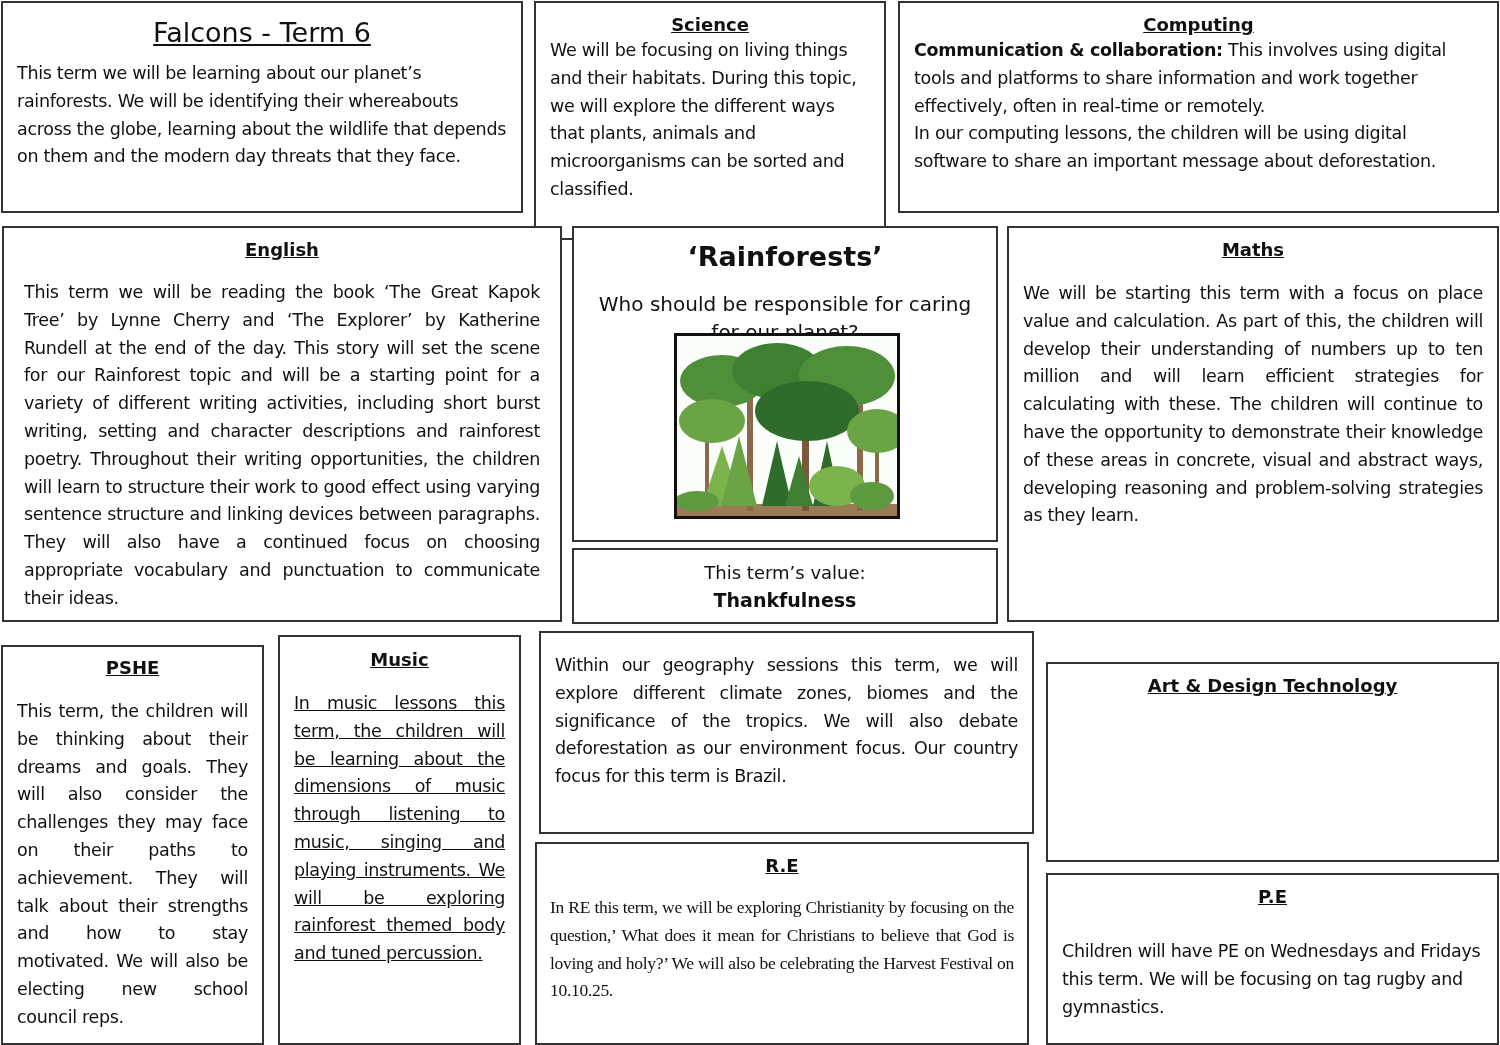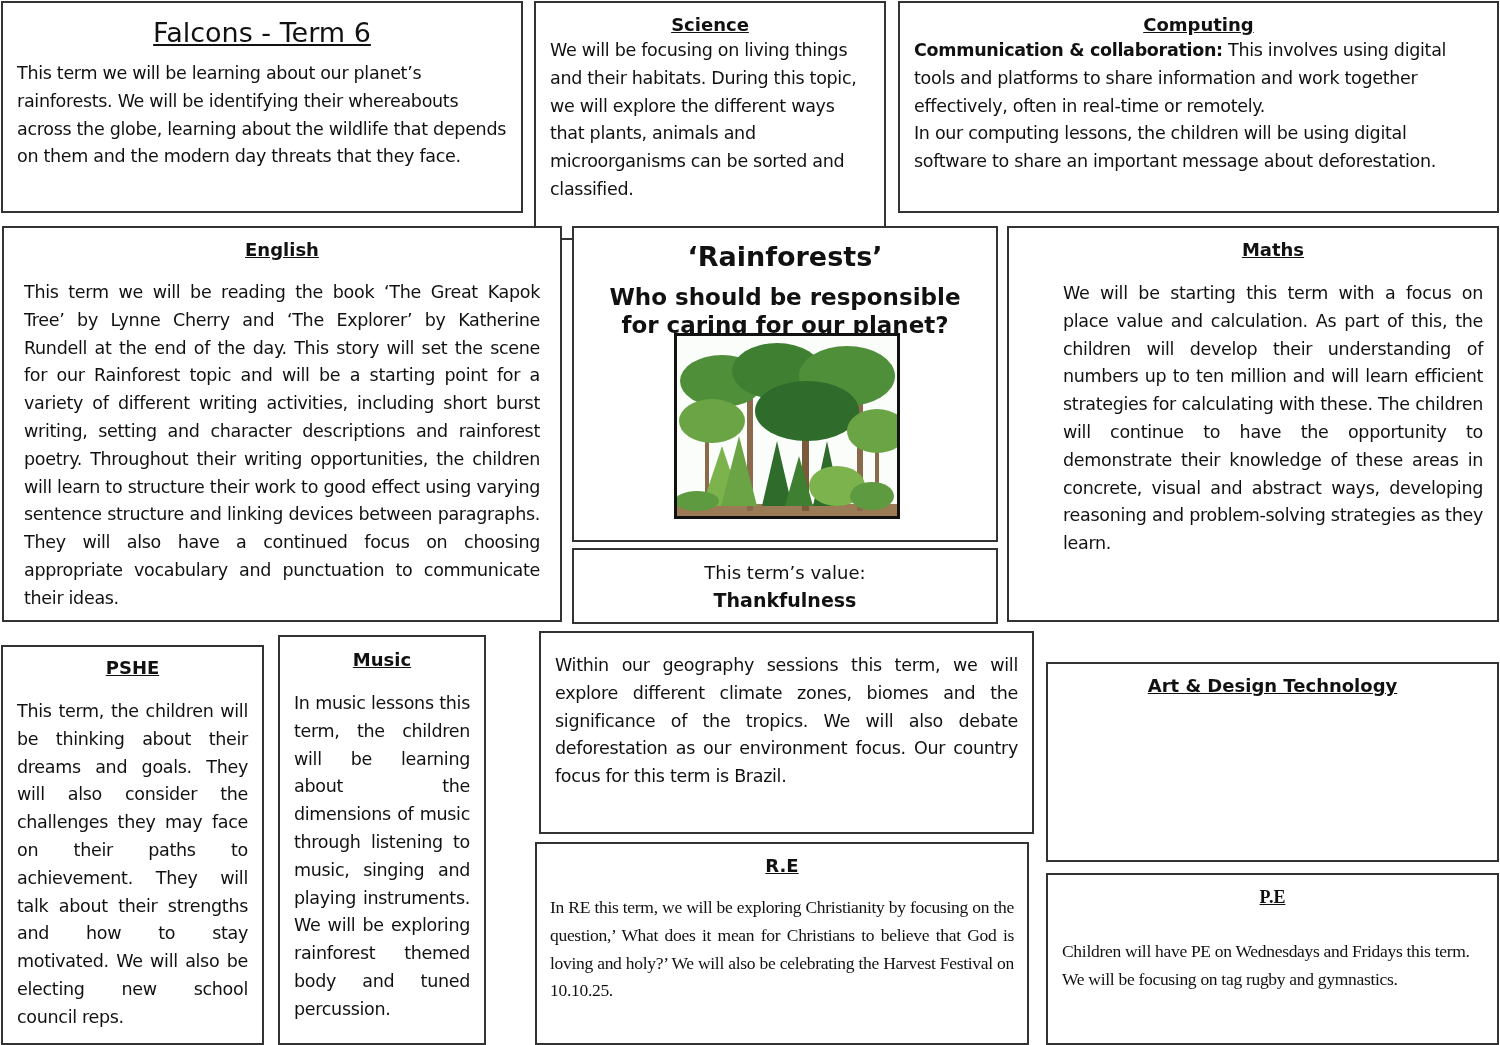--- a/index.html
+++ b/index.html
@@ -23,52 +23,52 @@
     #b-computing .title { margin-top: 11px; }
     #b-computing .text { padding: 0 14px; margin-top: 1px; }
     #b-computing b { font-weight: bold; }
 
     #b-english { left: 2px; top: 226px; width: 560px; height: 396px; }
     #b-english .title { margin-top: 11px; }
     #b-english .text { padding: 0 20px; margin-top: 18px; }
 
     #b-topic { left: 572px; top: 226px; width: 426px; height: 316px; text-align: center; }
     #b-topic .topic-title { font-weight: bold; font-size: 27px; margin-top: 13px; line-height: 32px; }
-    #b-topic .topic-question { font-weight: bold; font-size: 23px; line-height: 28px; margin: 10px 20px 0 20px; }
+    #b-topic .topic-question { font-weight: normal; font-size: 20px; line-height: 28px; margin: 17px 20px 0 20px; }
     #forest { position: absolute; left: 100px; top: 105px; width: 226px; height: 186px; border: 3px solid #111; box-sizing: border-box; background: #fbfdfb; overflow: hidden; }
 
     #b-value { left: 572px; top: 548px; width: 426px; height: 76px; text-align: center; }
     #b-value .value-label { font-size: 18px; margin-top: 10px; line-height: 26px; }
     #b-value .value-name { font-size: 19px; font-weight: bold; line-height: 28px; }
 
-    #b-maths { left: 1007px; top: 226px; width: 492px; height: 396px; padding-left: 40px; }
+    #b-maths { left: 1007px; top: 226px; width: 492px; height: 396px; }
     #b-maths .title { margin-top: 11px; }
     #b-maths .text { padding: 0 14px; margin-top: 19px; }
 
     #b-pshe { left: 1px; top: 645px; width: 263px; height: 400px; }
     #b-pshe .title { margin-top: 10px; }
     #b-pshe .text { padding: 0 14px; margin-top: 19px; }
 
-    #b-music { left: 278px; top: 635px; width: 208px; height: 410px; }
+    #b-music { left: 278px; top: 635px; width: 243px; height: 410px; text-decoration: underline; }
     #b-music .title { margin-top: 12px; }
     #b-music .text { padding: 0 14px; margin-top: 19px; }
 
     #b-geography { left: 539px; top: 631px; width: 495px; height: 203px; }
     #b-geography .title { margin-top: 11px; }
     #b-geography .text { padding: 0 14px; margin-top: 19px; }
 
     #b-re { left: 535px; top: 842px; width: 494px; height: 203px; }
     #b-re .title { margin-top: 11px; }
     #b-re .text { padding: 0 13px; margin-top: 17px; font-family: Liberation Serif, serif; }
 
     #b-art { left: 1046px; top: 662px; width: 453px; height: 200px; }
     #b-art .title { margin-top: 11px; }
     #b-art .text { padding: 0 14px; margin-top: 30px; }
 
-    #b-pe { left: 1046px; top: 873px; width: 453px; height: 172px; font-family: Liberation Serif, serif; }
+    #b-pe { left: 1046px; top: 873px; width: 453px; height: 172px; }
     #b-pe .title { margin-top: 11px; }
     #b-pe .text { padding: 0 14px; margin-top: 30px; }
   </style>
 </head>
 <body>
 
 <div class="box" id="b-falcons">
   <div class="main-title">Falcons - Term 6</div>
   <p class="text">This term we will be learning about our planet’s rainforests. We will be identifying their whereabouts across the globe, learning about the wildlife that depends on them and the modern day threats that they face.</p>
 </div>

